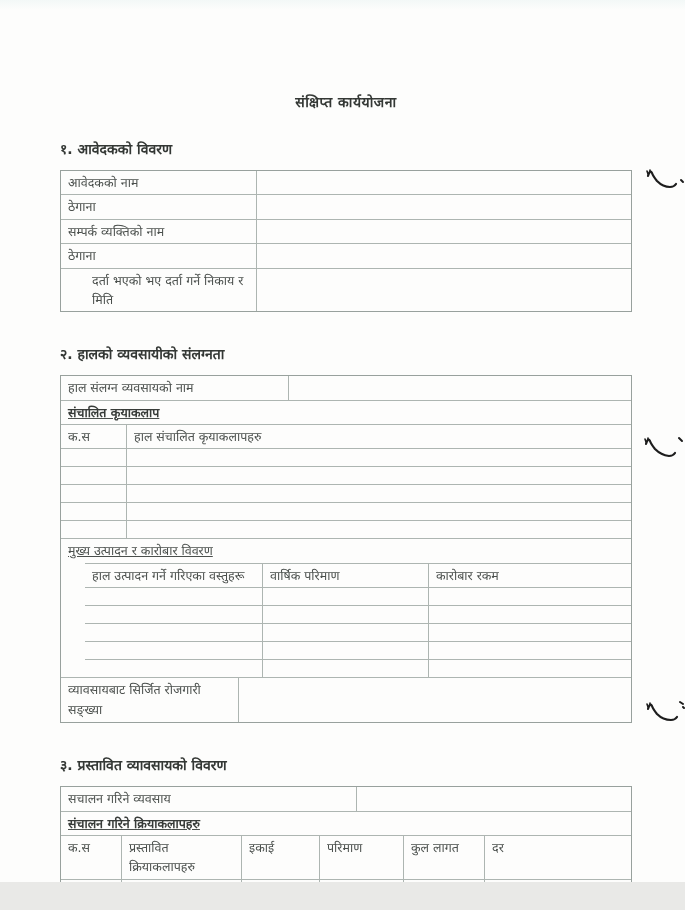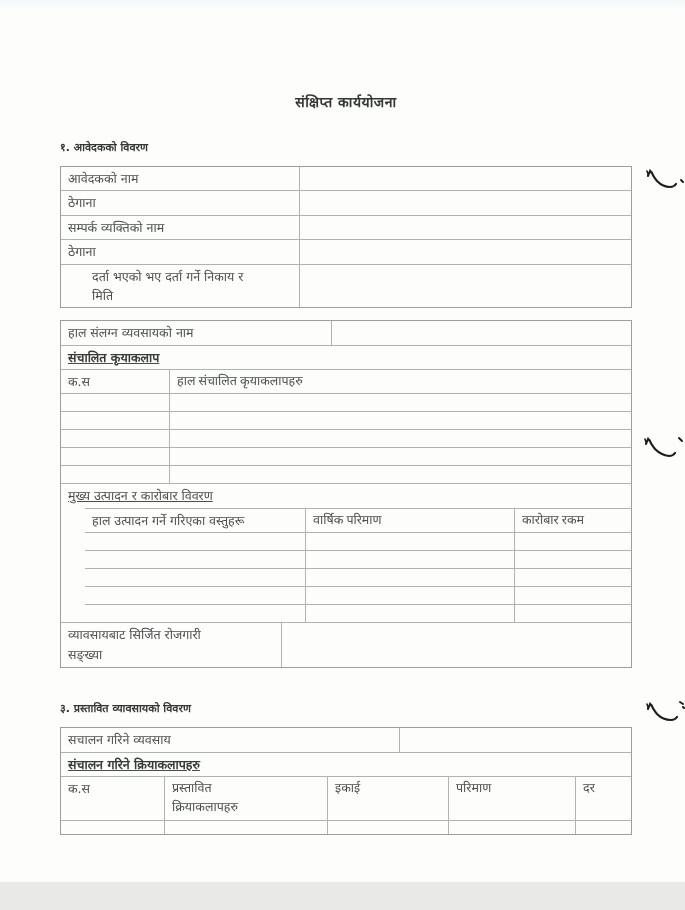--- a/index.html
+++ b/index.html
@@ -19,32 +19,32 @@
     background:linear-gradient(#f3f8f7,#fdfdfc);
   }
   .title{
     margin:92px 0 0 0;
     text-align:center;
     font-size:14px;font-weight:bold;color:#343835;
     letter-spacing:.5px;
   }
   .sec-head{
     margin-top:28px;
-    font-size:11px;font-weight:bold;color:#343835;
+    font-size:14px;font-weight:bold;color:#343835;
   }
   .tbl{
     margin-top:12px;
     border:1px solid #98a19d;
     width:572px;box-sizing:border-box;
     font-size:12.5px;
   }
-  .r{display:grid;border-top:1px solid #adb5b1;gap:43px;}
+  .r{display:grid;border-top:1px solid #adb5b1;}
   .r:first-child{border-top:none;}
   .c{padding:2px 7px;box-sizing:border-box;min-height:20px;line-height:1.55;}
-  .c + .c{border-left:1px solid #adb5b1;font-family:Liberation Serif, serif;}
+  .c + .c{border-left:1px solid #adb5b1;}
   .bold{font-weight:bold;color:#383c39;}
   
   .t1 .r{grid-template-columns:195px 1fr;}
   .t1 .r .c{min-height:22px;}
   
   .r-name{grid-template-columns:227px 1fr;}
   .r-full{grid-template-columns:1fr;text-decoration:underline;}
   .r-sn{grid-template-columns:65px 1fr;}
   .r-sn.empty .c{min-height:16px;padding-top:0;padding-bottom:0;height:17px;}
   .r-prod{grid-template-columns:177px 166px 1fr;margin-left:24px;}
@@ -82,20 +82,21 @@
     <div class="r">
       <div class="c">ठेगाना</div>
       <div class="c"></div>
     </div>
     <div class="r">
       <div class="c" style="max-width:195px;margin-left:24px;">दर्ता भएको भए दर्ता गर्ने निकाय र मिति</div>
       <div class="c"></div>
     </div>
   </div>
 
+  <div class="sec-head" style="margin-top:32px;">२. हालको व्यवसायीको संलग्नता</div>
   <div class="tbl t2">
     <div class="r r-name">
       <div class="c">हाल संलग्न व्यवसायको नाम</div>
       <div class="c"></div>
     </div>
     <div class="r r-full">
       <div class="c bold">संचालित कृयाकलाप</div>
     </div>
     <div class="r r-sn">
       <div class="c">क.स</div>
@@ -167,22 +168,22 @@
       <div class="c"></div>
     </div>
     <div class="r r-full">
       <div class="c bold">संचालन गरिने क्रियाकलापहरु</div>
     </div>
     <div class="r r-cols">
       <div class="c">क.स</div>
       <div class="c">प्रस्तावित क्रियाकलापहरु</div>
       <div class="c">इकाई</div>
       <div class="c">परिमाण</div>
+      <div class="c">कुल लागत</div>
       <div class="c">दर</div>
-      <div class="c">कुल लागत</div>
     </div>
     <div class="r r-cols empty">
       <div class="c"></div>
         <div class="c"></div>
         <div class="c"></div>
         <div class="c"></div>
         <div class="c"></div>
         <div class="c"></div>
     </div>
   </div>

